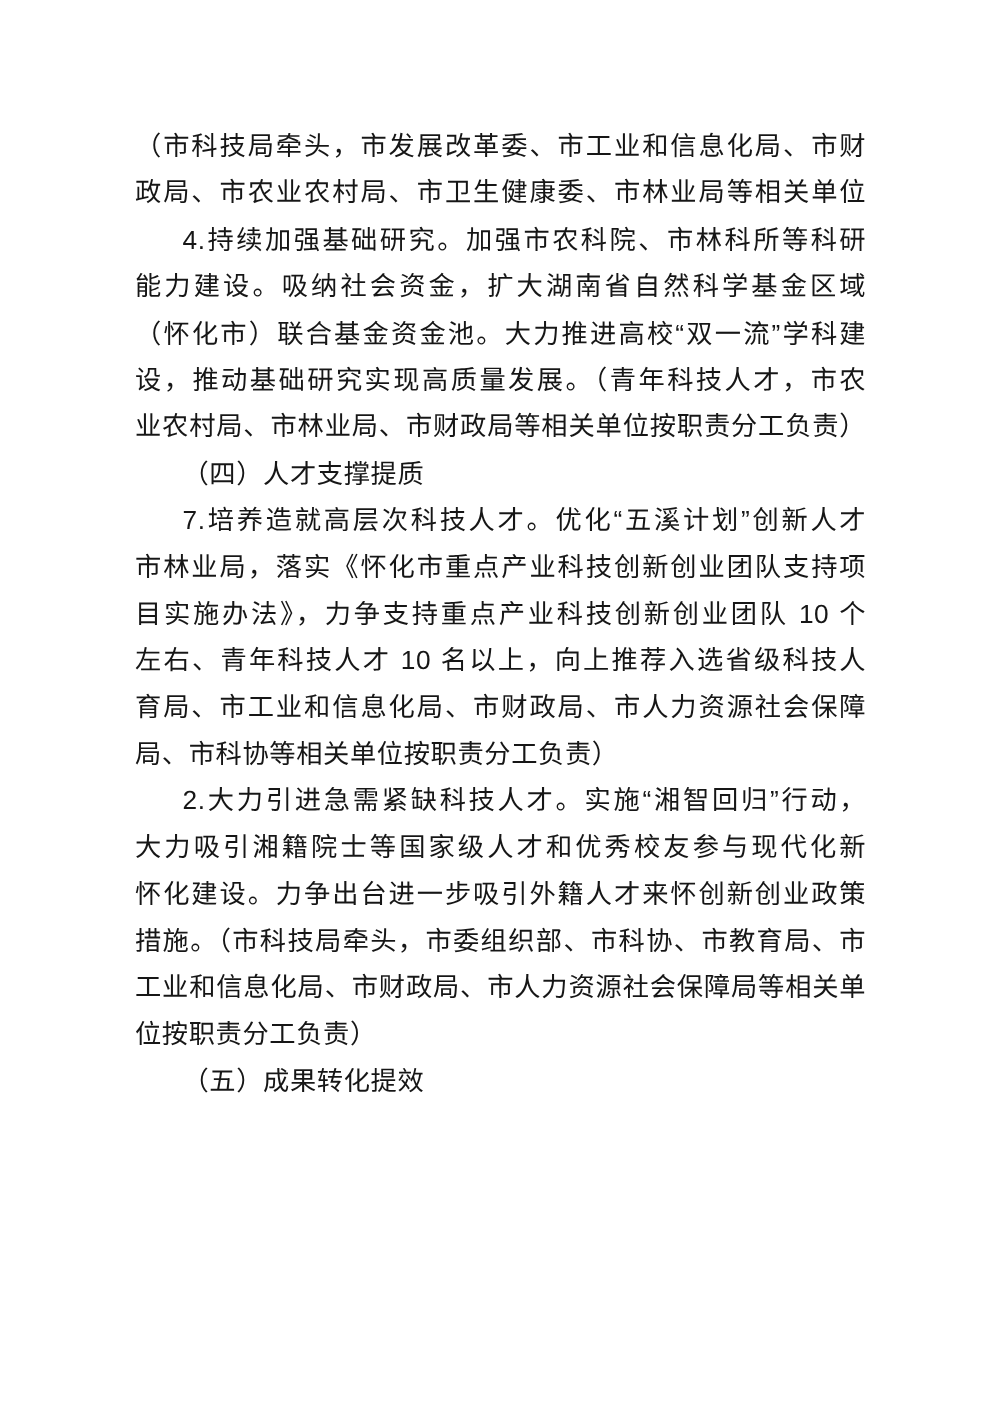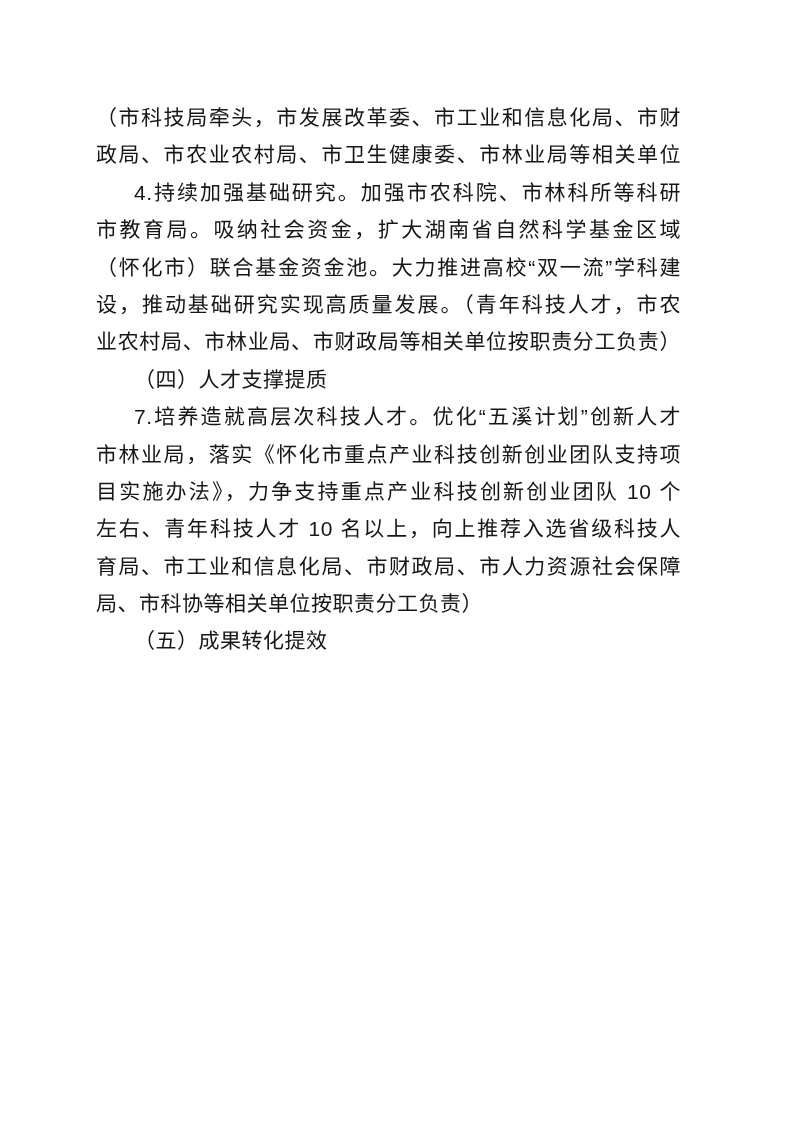--- a/index.html
+++ b/index.html
@@ -10,21 +10,21 @@
   .page {
     position: relative;
     width: 793px;
     height: 1122px;
     background: #ffffff;
     overflow: hidden;
     font-family: "Liberation Sans", "DejaVu Sans", sans-serif;
   }
   .text-block {
     position: absolute;
-    left: 96px;
+    left: 108px;
     top: 99px;
     width: 585px;
     color: #161616;
     font-size: 21px;
     line-height: 37.4px;
     letter-spacing: 0.5px;
   }
   .para { margin: 0; padding: 0; }
   .line {
     height: 37.4px;
@@ -47,39 +47,47 @@
 <div class="page">
   <div class="text-block">
 
     <div class="para">
       <div class="line">（市科技局牵头，市发展改革委、市工业和信息化局、市财</div>
       <div class="line">政局、市农业农村局、市卫生健康委、市林业局等相关单位</div>
     </div>
 
     <div class="para">
       <div class="line indent">4.持续加强基础研究。加强市农科院、市林科所等科研</div>
-      <div class="line">市教育局。吸纳社会资金，扩大湖南省自然科学基金区域</div>
+      <div class="line">能力建设。吸纳社会资金，扩大湖南省自然科学基金区域</div>
       <div class="line">（怀化市）联合基金资金池。大力推进高校“双一流”学科建</div>
       <div class="line">设，推动基础研究实现高质量发展。（青年科技人才，市农</div>
       <div class="line">业农村局、市林业局、市财政局等相关单位按职责分工负责）</div>
     </div>
 
     <div class="para">
       <div class="line left indent">（四）人才支撑提质</div>
     </div>
 
     <div class="para">
       <div class="line indent">7.培养造就高层次科技人才。优化“五溪计划”创新人才</div>
       <div class="line">市林业局，落实《怀化市重点产业科技创新创业团队支持项</div>
       <div class="line">目实施办法》，力争支持重点产业科技创新创业团队 10 个</div>
       <div class="line">左右、青年科技人才 10 名以上，向上推荐入选省级科技人</div>
       <div class="line">育局、市工业和信息化局、市财政局、市人力资源社会保障</div>
       <div class="line left">局、市科协等相关单位按职责分工负责）</div>
     </div>
 
+    <div class="para">
+      <div class="line indent">2.大力引进急需紧缺科技人才。实施“湘智回归”行动，</div>
+      <div class="line">大力吸引湘籍院士等国家级人才和优秀校友参与现代化新</div>
+      <div class="line">怀化建设。力争出台进一步吸引外籍人才来怀创新创业政策</div>
+      <div class="line">措施。（市科技局牵头，市委组织部、市科协、市教育局、市</div>
+      <div class="line">工业和信息化局、市财政局、市人力资源社会保障局等相关单</div>
+      <div class="line left">位按职责分工负责）</div>
+    </div>
 
     <div class="para">
       <div class="line left indent">（五）成果转化提效</div>
     </div>
 
 
   </div>
 </div>
 
 </body></html>

